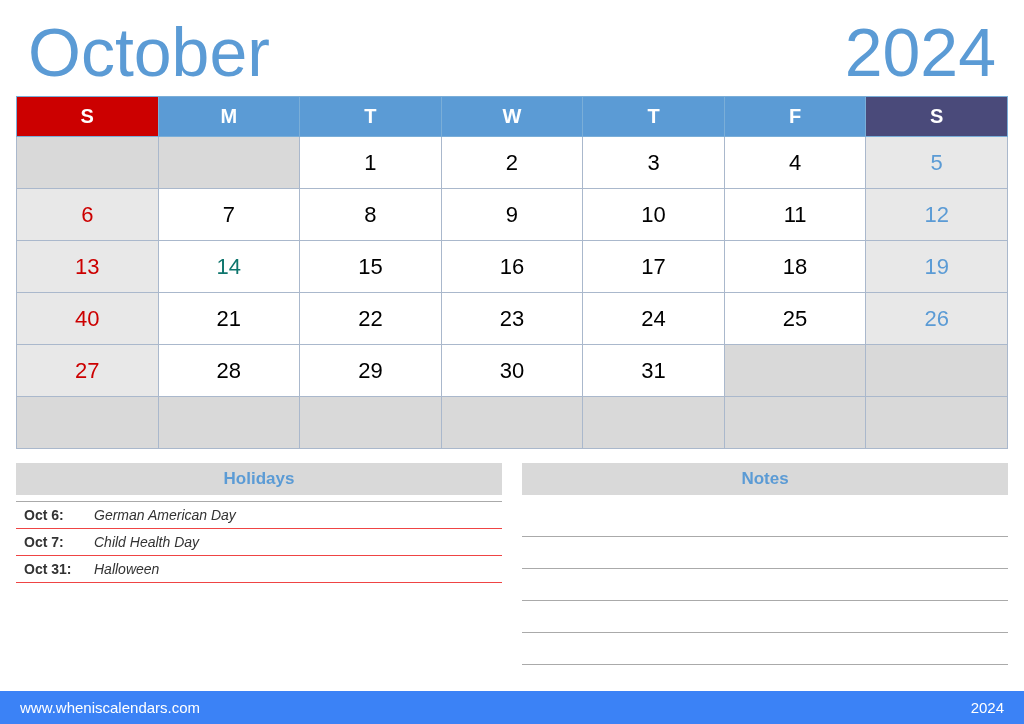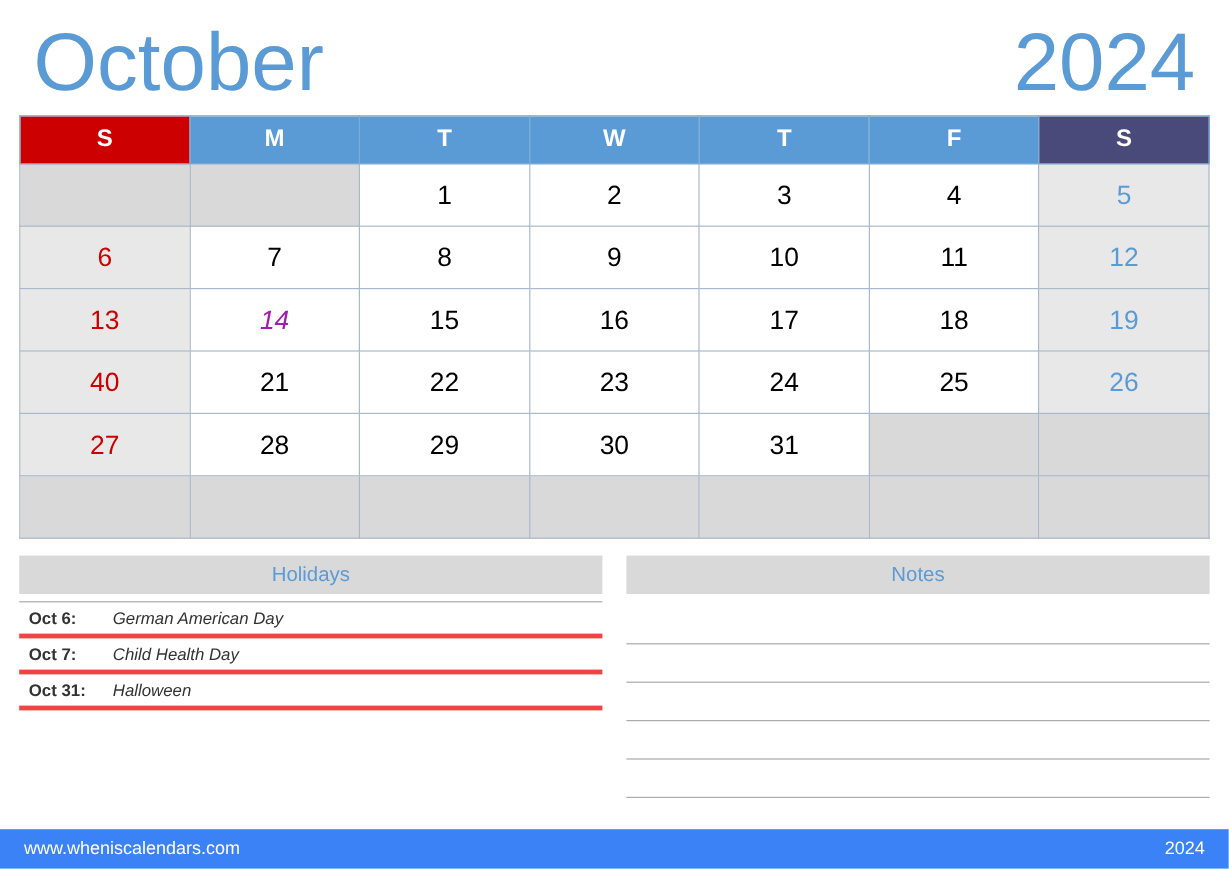--- a/index.html
+++ b/index.html
@@ -74,48 +74,47 @@
       background: #e8e8e8;
     }
     .calendar-table td.saturday {
       color: #5b9bd5;
       background: #e8e8e8;
     }
     .calendar-table td.empty-gray {
       background: #d9d9d9;
     }
     .calendar-table td.columbus {
-      color: #a21caf;
-      font-style: italic;
+      color: #0f766e;
     }
     
     .bottom-section {
       display: flex;
       padding: 14px 16px 0 16px;
       gap: 20px;
       flex: 1;
     }
     .holidays-panel, .notes-panel {
       flex: 1;
     }
     .panel-header {
       background: #d9d9d9;
       text-align: center;
       padding: 6px 0;
       font-size: 17px;
       color: #5b9bd5;
-      font-weight: normal;
+      font-weight: bold;
       margin-bottom: 6px;
     }
     .holiday-item {
       display: flex;
       align-items: flex-start;
       font-size: 14px;
       padding: 5px 8px;
-      border-bottom: 4px solid #ef4444;
+      border-bottom: 1px solid #ef4444;
     }
     .holiday-item:first-child {
       border-top: 1px solid #aaa;
     }
     .holiday-date {
       min-width: 70px;
       font-weight: bold;
       color: #333;
     }
     .holiday-name {

